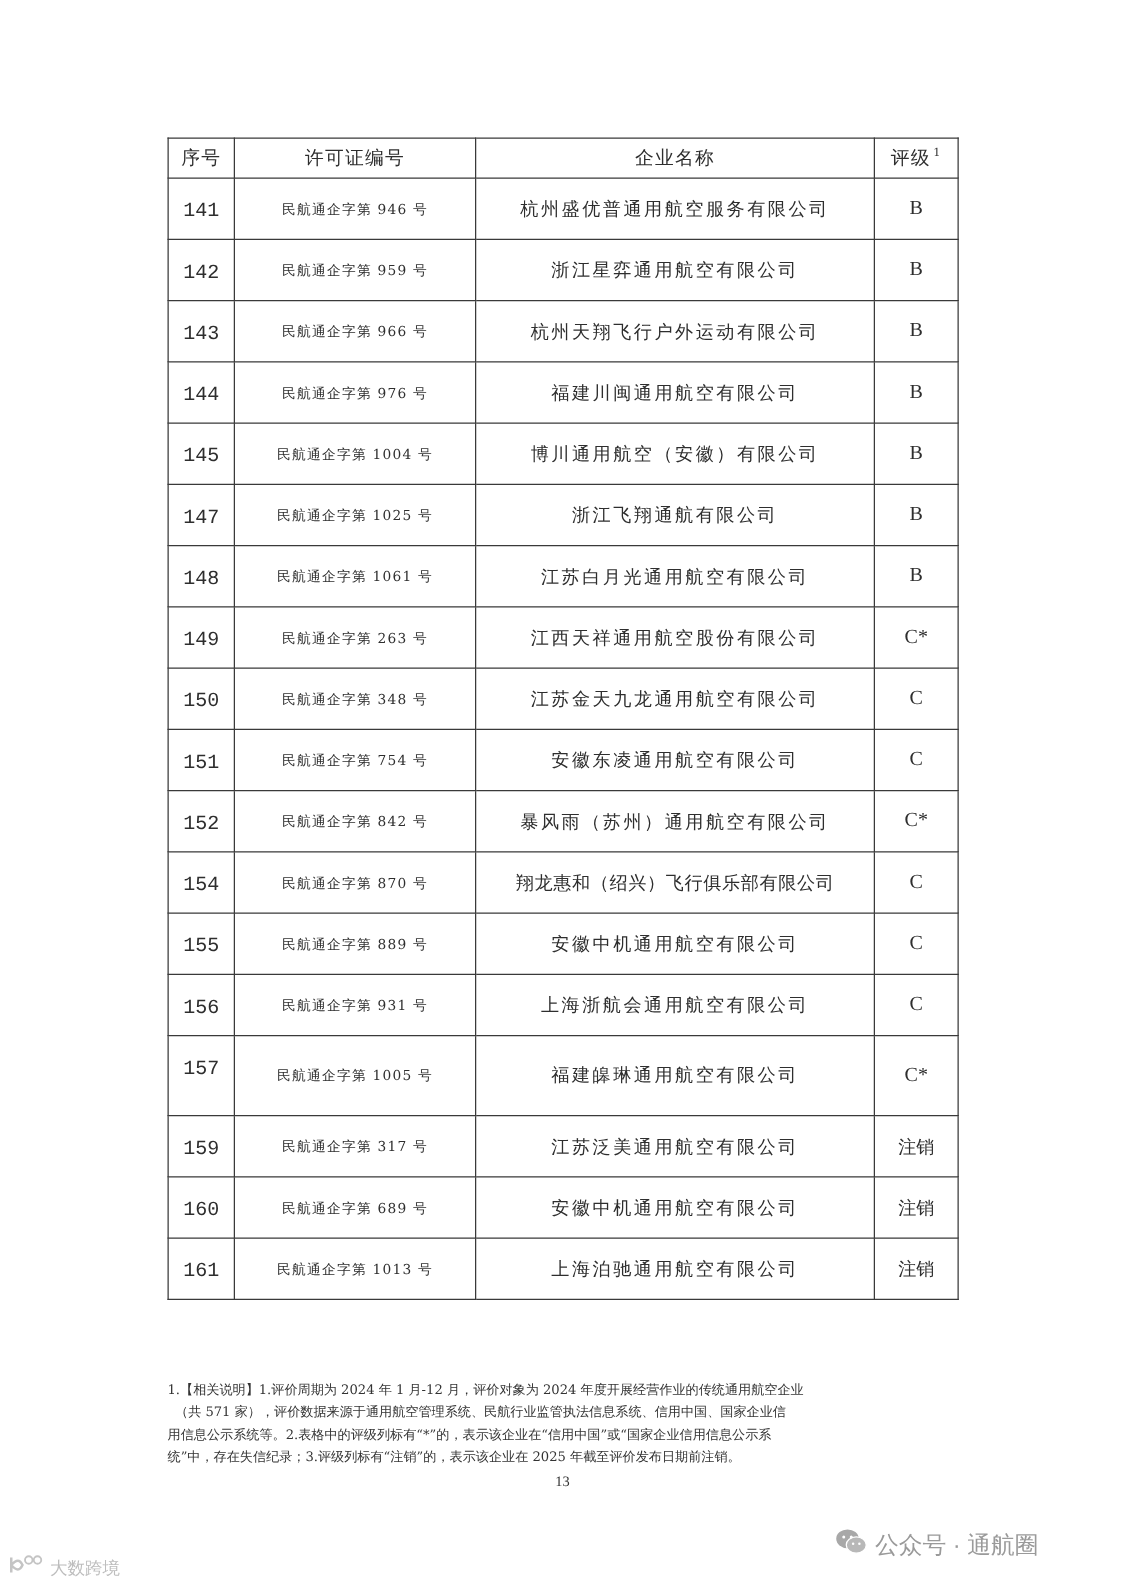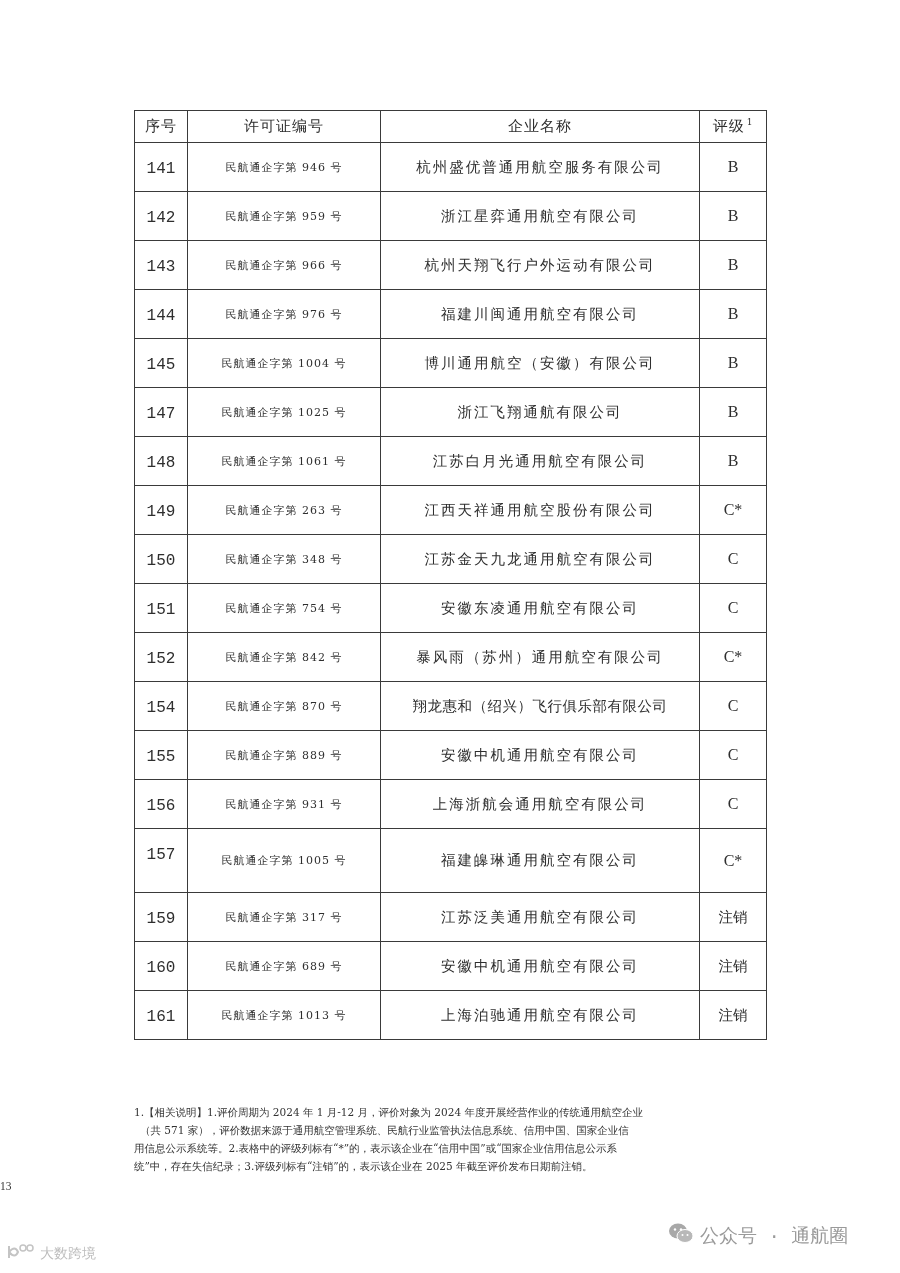--- a/index.html
+++ b/index.html
@@ -29,27 +29,27 @@
   sup.fn { font-size: 9px; vertical-align: super; margin-left: 2px; }
 
   .footnote {
     position: absolute; left: 134px; top: 1103px; width: 640px;
     font-size: 10.5px; line-height: 18px; color: #333;
     font-family: "DejaVu Serif", serif;
   }
   .footnote p { margin: 0; text-indent: 0; }
   .page-number {
     position: absolute; left: 0; width: 900px; top: 1180px;
-    font-size: 11.5px; color: #333;
+    text-align: center; font-size: 11.5px; color: #333;
     font-family: "Liberation Serif", serif;
   }
   .watermark-right {
     position: absolute; left: 668px; top: 1222px;
     display: flex; align-items: center; gap: 6px;
-    color: #9a9a9a; font-family: Liberation Mono, monospace; font-size: 19px;
+    color: #9a9a9a; font-family: Liberation Sans, sans-serif; font-size: 19px;
   }
   .watermark-left {
     position: absolute; left: 6px; top: 1243px;
     display: flex; align-items: center; gap: 4px;
     color: #bdbdbd; font-family: Liberation Serif, serif; font-size: 14px;
   }
 </style>
 </head>
 <body>
 

